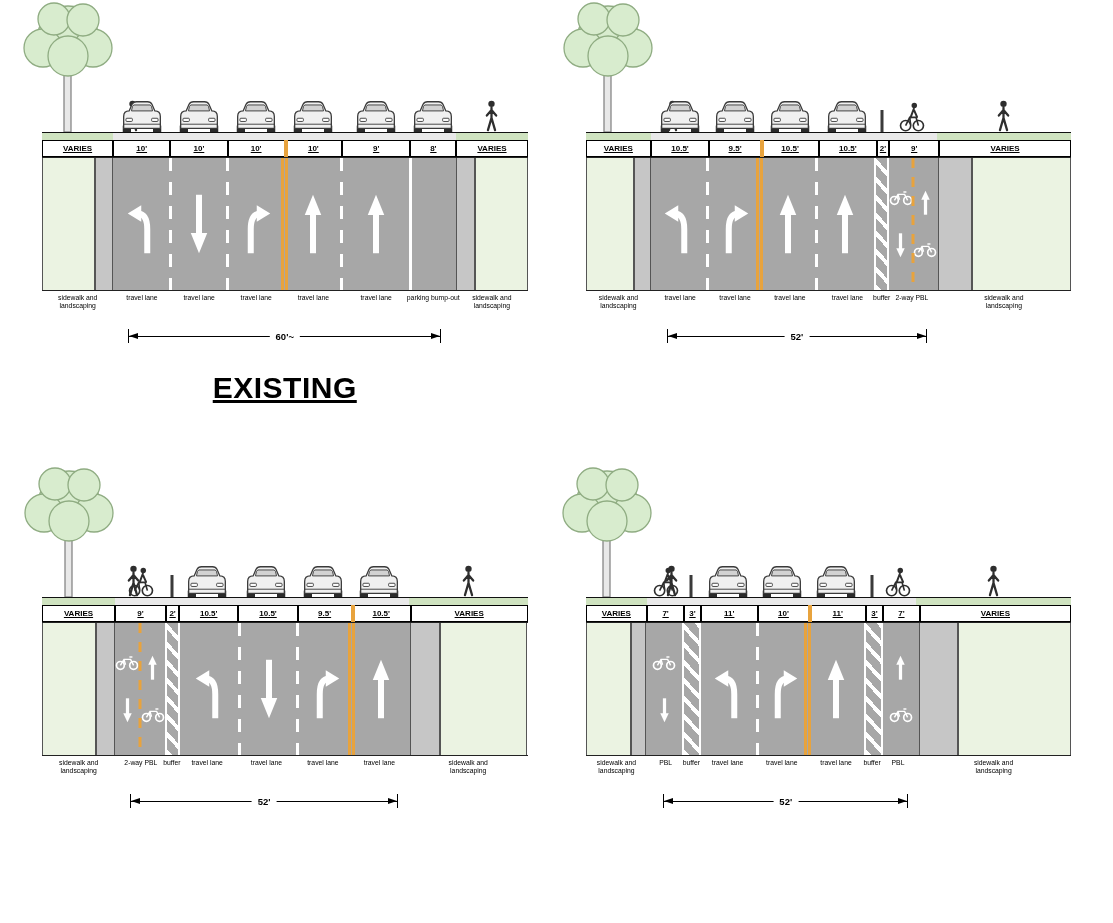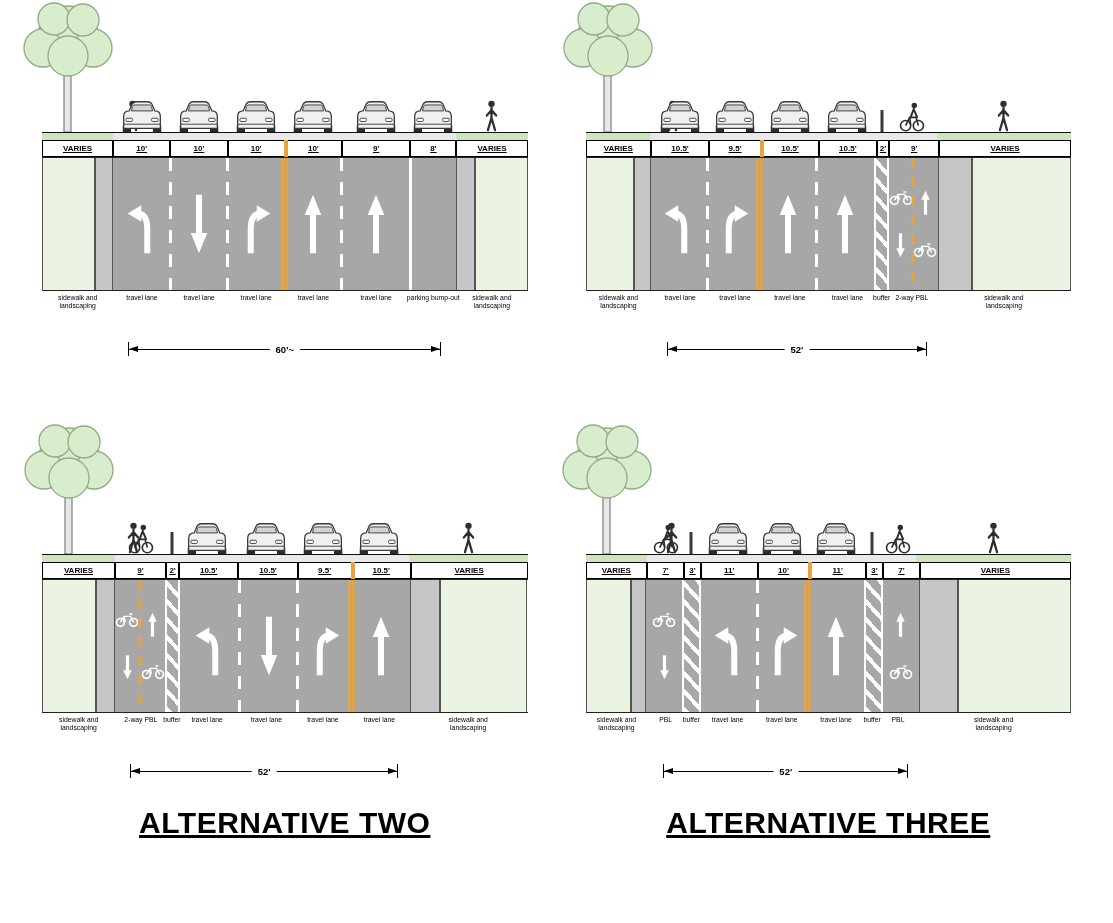--- a/index.html
+++ b/index.html
@@ -60,21 +60,21 @@
   
   .labels{display:flex;height:30px;position:relative;}
   .label-cell{position:relative;min-width:0;}
   .label-text{
     position:absolute;left:50%;transform:translateX(-50%);top:3px;
     width:max-content;max-width:54px;text-align:center;
     font-size:6.8px;line-height:1.25;
   }
 
   
-  .totaldim{display:flex;height:26px;align-items:stretch;margin-top:15px;gap:21px;}
+  .totaldim{display:flex;height:26px;align-items:stretch;margin-top:2px;gap:21px;}
   .td-spacer{min-width:0;}
   .td-line{position:relative;min-width:0;}
   .td-hline{position:absolute;left:0;right:0;top:50%;height:1px;background:#000;}
   .td-tick{position:absolute;top:calc(50% - 7px);width:1px;height:14px;background:#000;}
   .td-tick.l{left:0;} .td-tick.r{right:0;}
   .td-ah{position:absolute;top:50%;transform:translateY(-50%);width:0;height:0;
     border-top:3.5px solid rgba(0,0,0,0);border-bottom:3.5px solid rgba(0,0,0,0);}
   .td-ah.l{left:1px;border-right:9px solid #000;}
   .td-ah.r{right:1px;border-left:9px solid #000;}
   .td-label{
@@ -310,20 +310,21 @@
             <div class="td-hline"></div>
             <div class="td-tick l"></div>
             <div class="td-tick r"></div>
             <div class="td-ah l"></div>
             <div class="td-ah r"></div>
             <div class="td-label">60'~</div>
           </div>
           <div class="td-spacer" style="flex: 12.5 0 0px;"></div>
         </div>
       </div>
+    <div class="title">EXISTING</div>
   </section>
   <section class="diagram">
     <div class="d-body">
         <div class="icon-strip">
           <div class="icon-cell" style="flex: 12 0 0px;">
             <div class="icon"><svg width="104" height="134" viewBox="0 0 104 134">
     <rect x="48" y="56" width="7" height="78" fill="#e8e8e8" stroke="#7d7d7d" stroke-width="1.2"></rect>
     <g fill="#d8ecce" stroke="#8fac82" stroke-width="1.3">
       <circle cx="52" cy="38" r="30"></circle>
                   <circle cx="27" cy="50" r="19"></circle>
@@ -780,21 +781,20 @@
             <div class="td-hline"></div>
             <div class="td-tick l"></div>
             <div class="td-tick r"></div>
             <div class="td-ah l"></div>
             <div class="td-ah r"></div>
             <div class="td-label">52'</div>
           </div>
           <div class="td-spacer" style="flex: 21 0 0px;"></div>
         </div>
       </div>
-    <div class="title">ALTERNATIVE TWO</div>
   </section>
   <section class="diagram">
     <div class="d-body">
         <div class="icon-strip">
           <div class="icon-cell" style="flex: 12 0 0px;">
             <div class="icon"><svg width="104" height="134" viewBox="0 0 104 134">
     <rect x="48" y="56" width="7" height="78" fill="#e8e8e8" stroke="#7d7d7d" stroke-width="1.2"></rect>
     <g fill="#d8ecce" stroke="#8fac82" stroke-width="1.3">
       <circle cx="52" cy="38" r="30"></circle>
                   <circle cx="27" cy="50" r="19"></circle>
@@ -1019,15 +1019,14 @@
             <div class="td-hline"></div>
             <div class="td-tick l"></div>
             <div class="td-tick r"></div>
             <div class="td-ah l"></div>
             <div class="td-ah r"></div>
             <div class="td-label">52'</div>
           </div>
           <div class="td-spacer" style="flex: 30 0 0px;"></div>
         </div>
       </div>
-    <div class="title">ALTERNATIVE THREE</div>
   </section>
 </div>
 
 </body></html>

